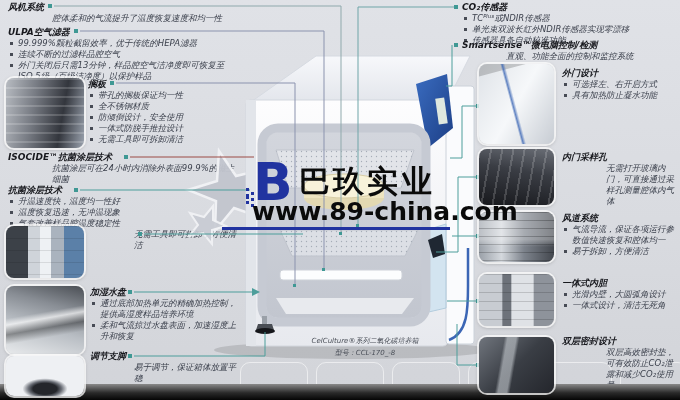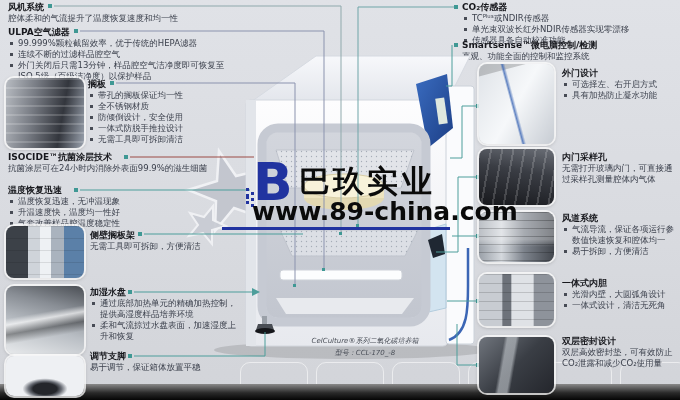--- a/index.html
+++ b/index.html
@@ -1,21 +1,21 @@
 <!DOCTYPE html>
 <html><head>
 <meta charset="utf-8">
 <style>
   html,body{margin:0;padding:0;}
   .canvas{position:relative;width:680px;height:400px;overflow:hidden;
     background:linear-gradient(180deg,#e0e2e7 0%,#d9dbe0 55%,#d2d4d9 100%);
     font-family:"DejaVu Sans","Liberation Sans",sans-serif;color:#3c414d;}
-  .sec{position:absolute;font-size:8.5px;line-height:11px;}
+  .sec{position:absolute;font-size:8.5px;line-height:11px;font-style:italic;}
   .h{font-size:9px;line-height:12px;font-weight:bold;color:#17181d;}
-  .t{color:#3c414d;}
+  .t{color:#3c414d;margin-left:44px;}
   .b{display:flex;}
   .bm{flex:none;width:3px;height:3px;background:#474b55;margin:4px 5px 0 2px;}
   .thumb{position:absolute;border-radius:8px;box-shadow:0 0 0 2px rgba(255,255,255,.75),0 1px 4px rgba(0,0,0,.35);z-index:3;}
   .thumb:after{content:"";position:absolute;inset:0;border-radius:8px;}
   .t-shelves{background:linear-gradient(100deg,#b8bcc2,#787c84 35%,#33363d 70%,#9aa2ae);}
   .t-shelves:after{background:repeating-linear-gradient(180deg,rgba(255,255,255,.35) 0 2px,rgba(0,0,0,0) 2px 9px);opacity:.5;}
   .t-sidewall{background:linear-gradient(90deg,#3c4148 0 28%,#cfd4da 28% 44%,#eef1f4 44% 58%,#aab3be 58% 74%,#5b80a8 74% 100%);}
   .t-sidewall:after{background:repeating-linear-gradient(180deg,rgba(0,0,0,.25) 0 1px,rgba(0,0,0,0) 1px 12px);opacity:.4;}
   .t-tray{background:linear-gradient(15deg,#e8eaec,#b9bec4 40%,#888d94 70%,#4a4e54);}
   .t-tray:after{background:linear-gradient(170deg,rgba(0,0,0,0) 40%,rgba(255,255,255,.65) 48%,rgba(0,0,0,.35) 60%,rgba(0,0,0,0) 72%);}
@@ -197,38 +197,37 @@
         <span>无需工具即可拆卸清洁</span>
       </div>
   </div>
 
   <div class="sec" style="left:8px;top:151px;width:230px">
     <div class="h">ISOCIDE™抗菌涂层技术</div>
     <div class="t">抗菌涂层可在24小时内消除外表面99.9%的滋生细菌</div>
   </div>
 
   <div class="sec" style="left:8px;top:184px;width:222px">
-    <div class="h">温度恢复迅速</div>
+    <div class="h">抗菌涂层技术</div>
+    <div class="b">
+        <span class="bm"></span>
+        <span>升温速度快，温度均一性好</span>
+      </div>
     <div class="b">
         <span class="bm"></span>
         <span>温度恢复迅速，无冲温现象</span>
-      </div>
-    <div class="b">
-        <span class="bm"></span>
-        <span>升温速度快，温度均一性好</span>
       </div>
     <div class="b">
         <span class="bm"></span>
         <span>气套改善样品腔温度稳定性</span>
       </div>
   </div>
 
   <div class="thumb t-sidewall" style="left:6px;top:226px;width:78px;height:52px"></div>
   <div class="sec" style="left:90px;top:229px;width:150px">
-    <div class="h">侧壁搁板架</div>
     <div class="t">无需工具即可拆卸，方便清洁</div>
   </div>
 
   <div class="thumb t-tray" style="left:6px;top:286px;width:78px;height:68px"></div>
   <div class="sec" style="left:90px;top:286px;width:148px">
     <div class="h">加湿水盘</div>
     <div class="b">
         <span class="bm"></span>
         <span>通过底部加热单元的精确加热控制，提供高湿度样品培养环境</span>
       </div>

